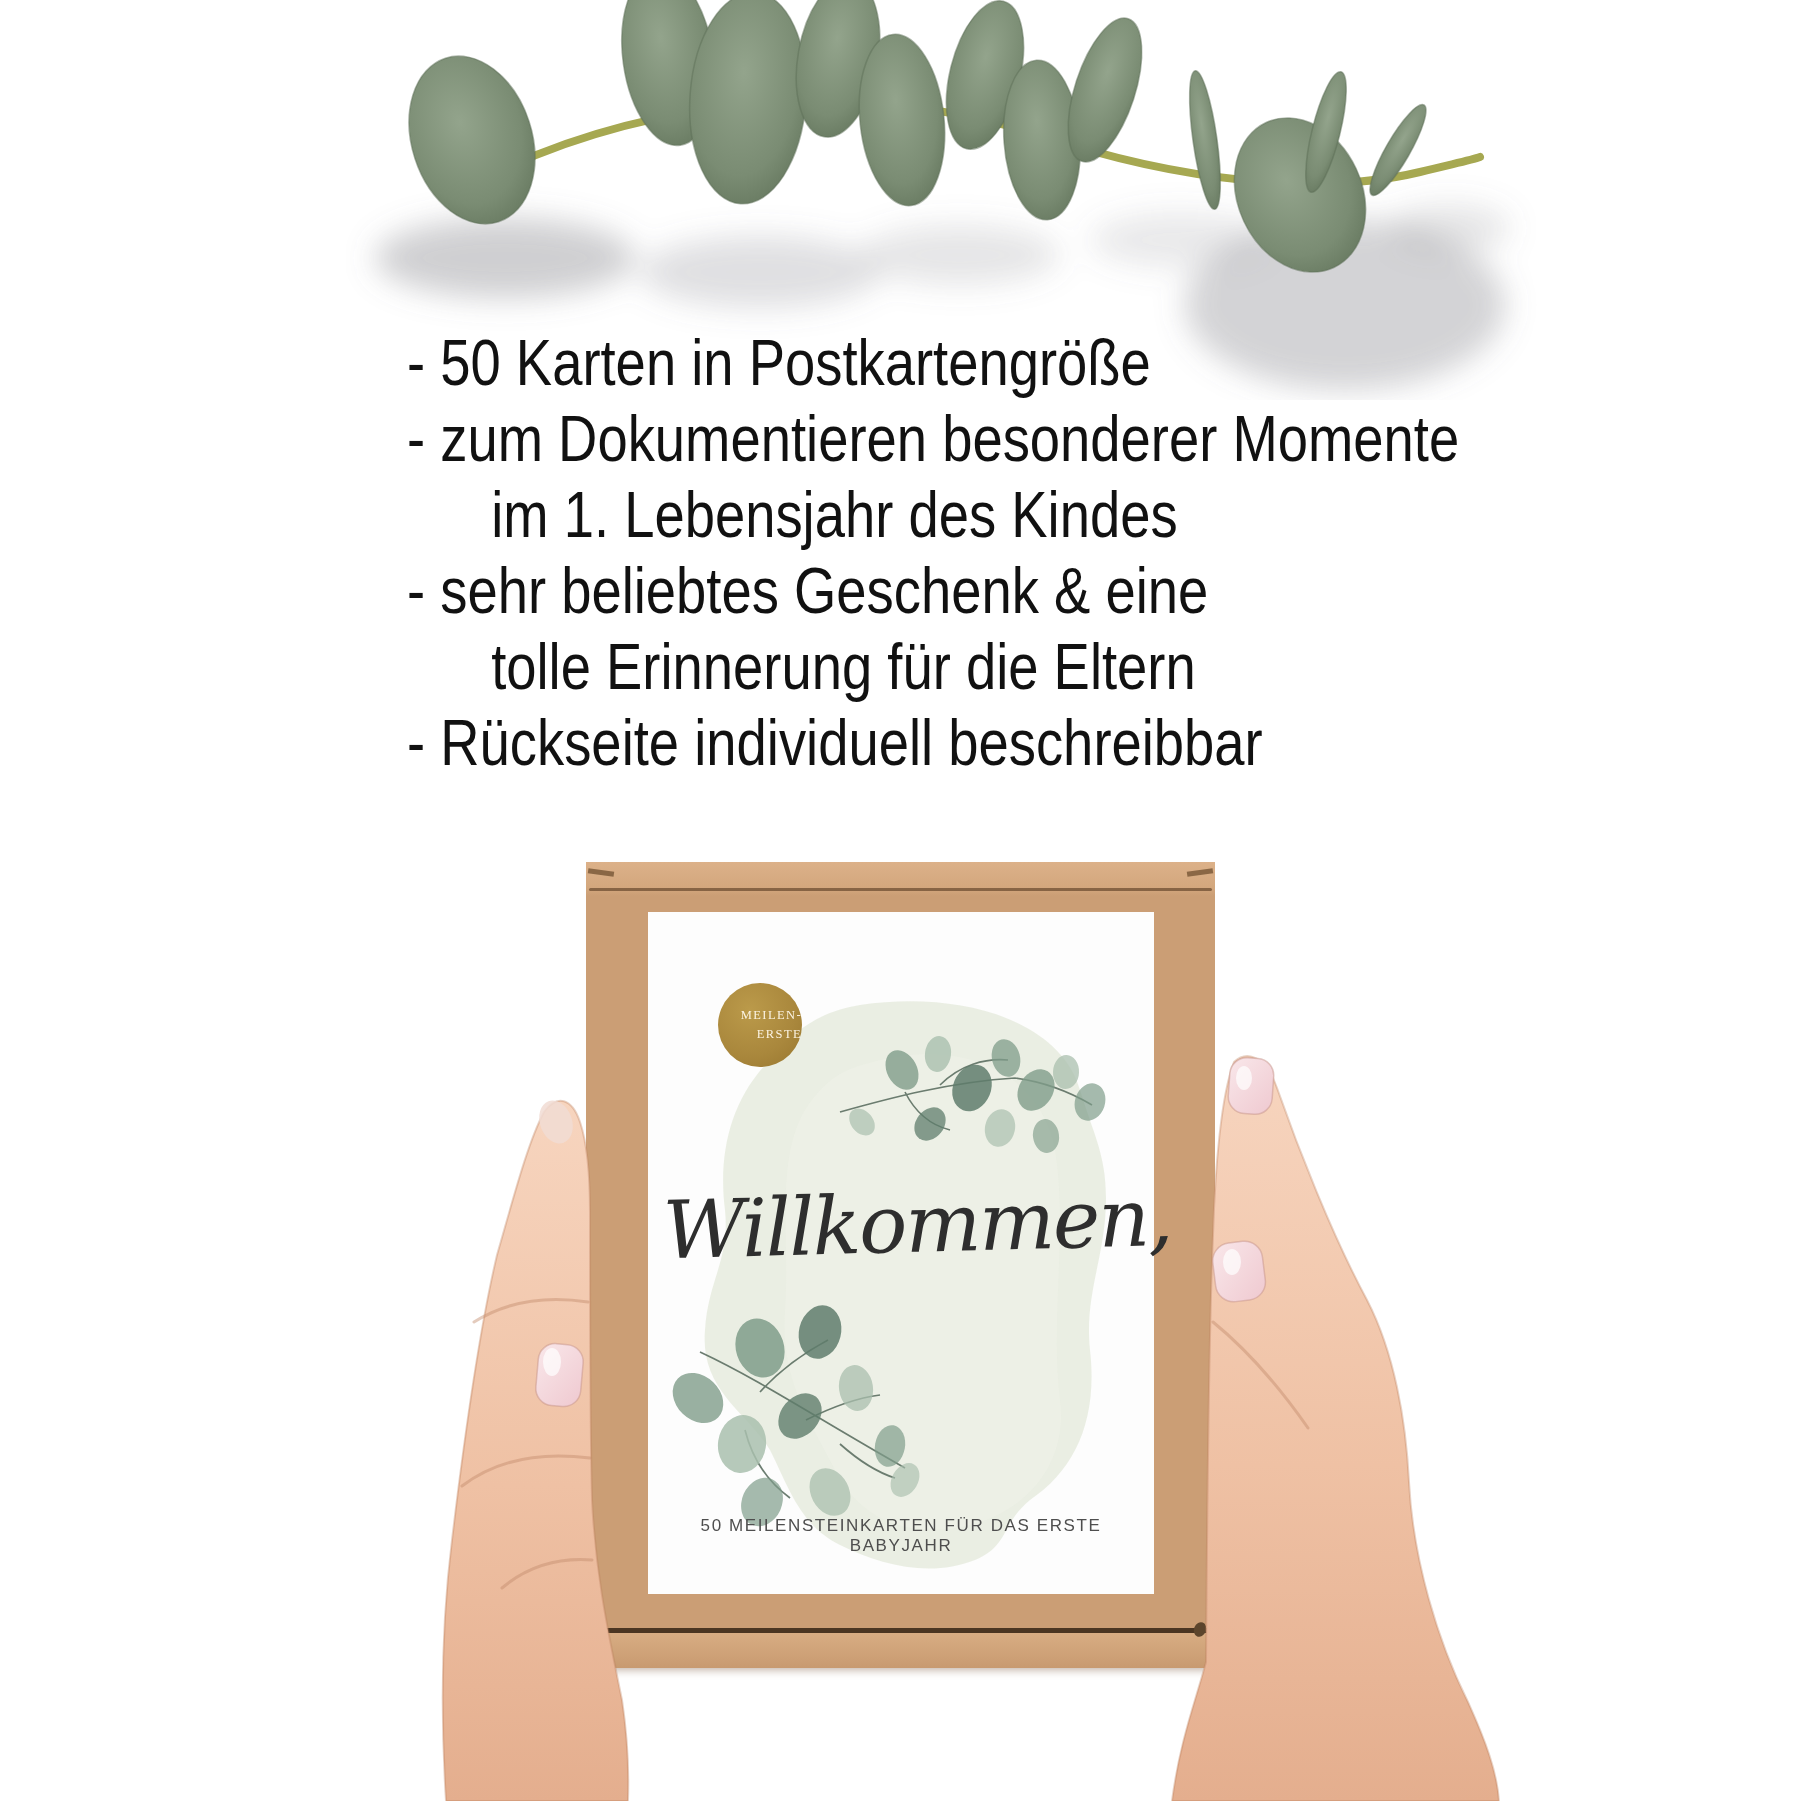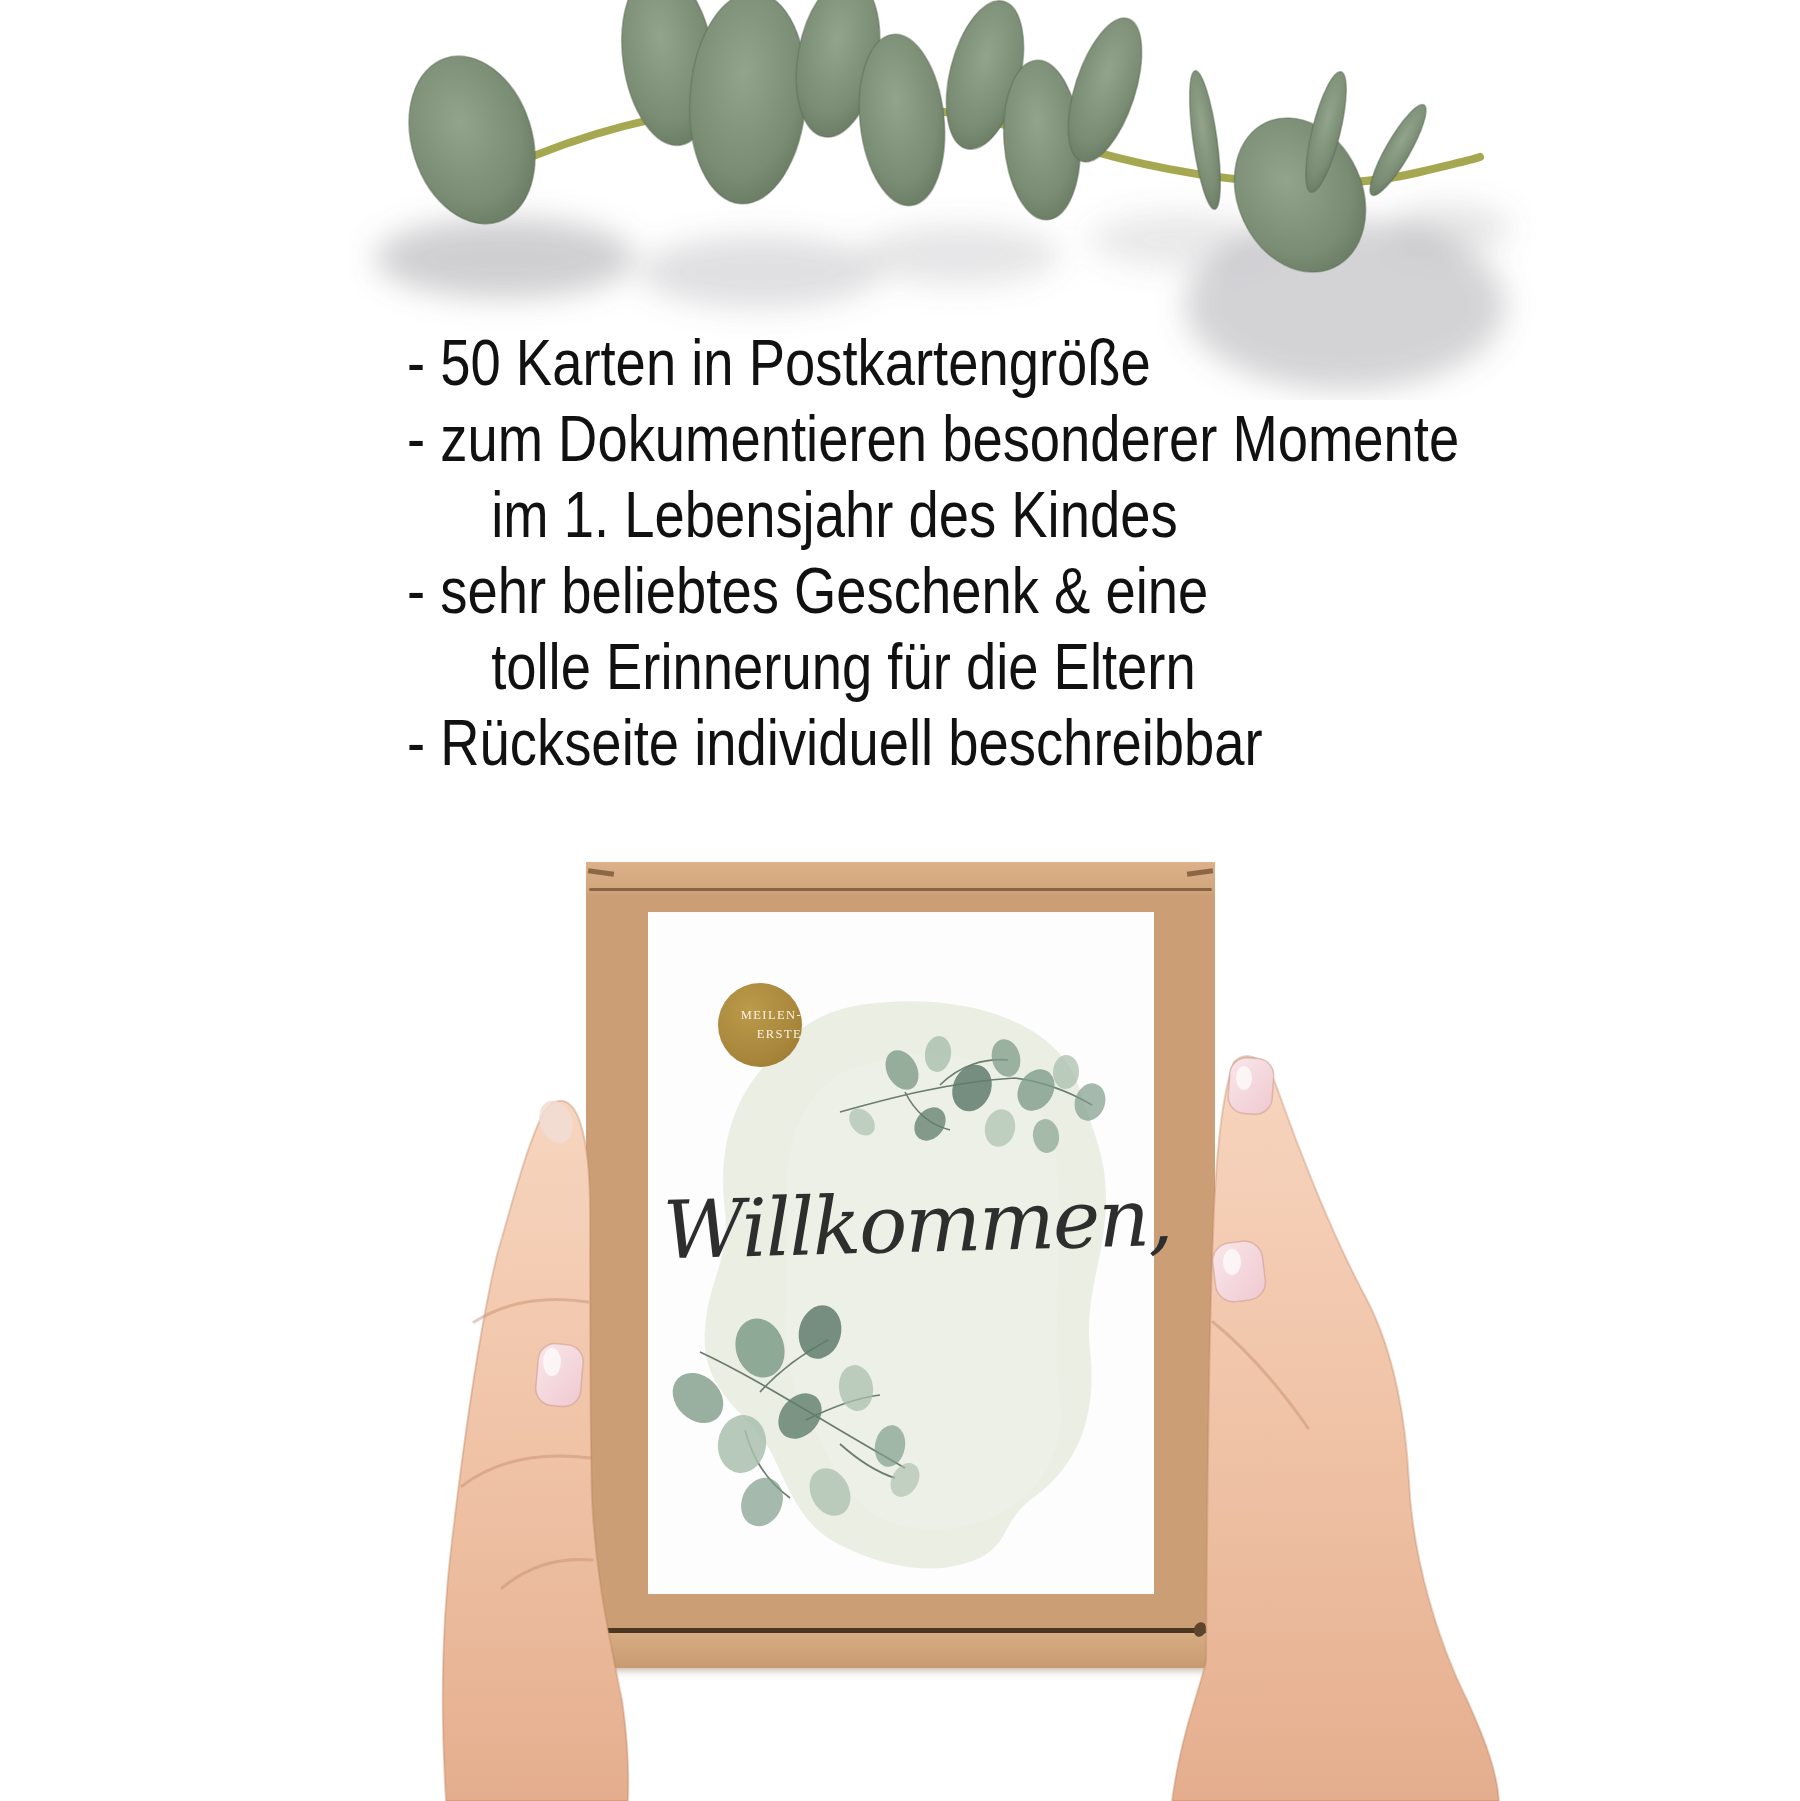--- a/index.html
+++ b/index.html
@@ -163,20 +163,21 @@
           </g>
         </g>
       </svg>
 
       <div class="badge">
         <div>MEILEN-</div>
         <div>ERSTE</div>
       </div>
 
       <div class="script-title">Willkommen,</div>
+      <div class="tagline">50 MEILENSTEINKARTEN FÜR DAS ERSTE BABYJAHR</div>
     </div>
 
     <div class="box-seam-bottom"></div>
     <div class="box-lid-bottom"></div>
     <div class="box-glint"></div>
   </div>
 
   <svg class="hands" viewBox="0 0 1800 1801" xmlns="http://www.w3.org/2000/svg">
     <defs>
       <linearGradient id="skin" x1="0" y1="0" x2="0" y2="1">

